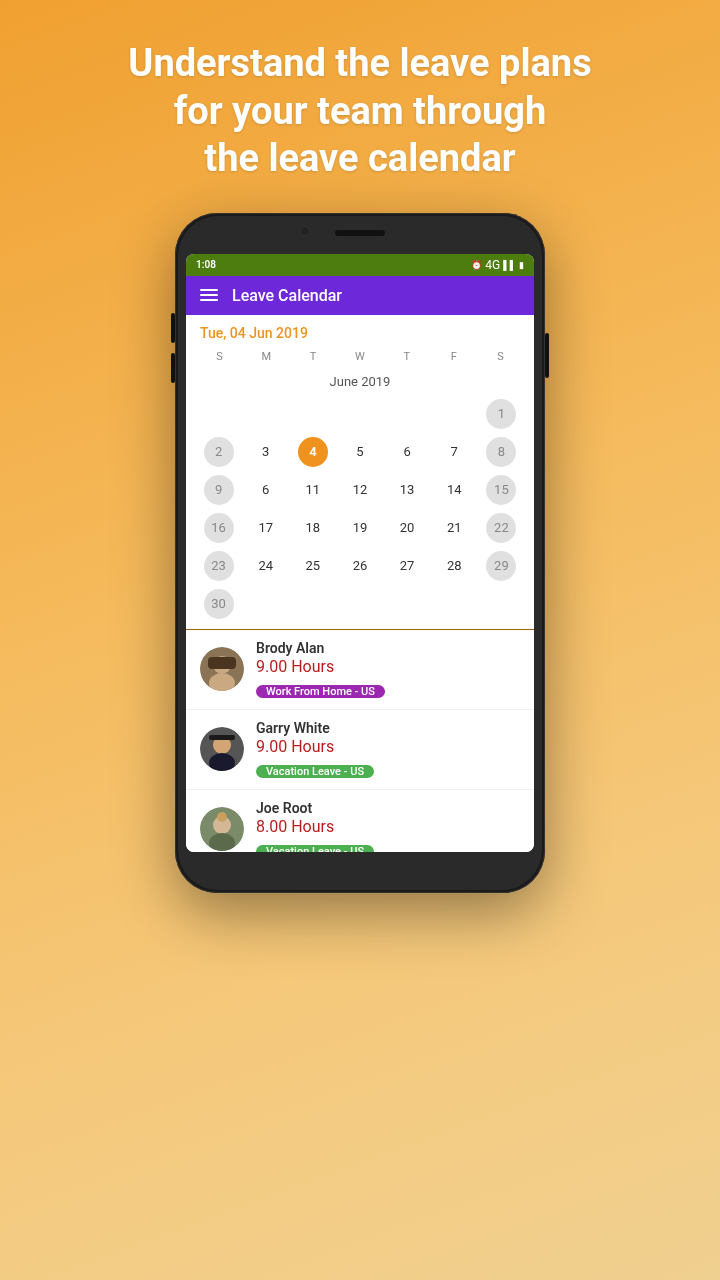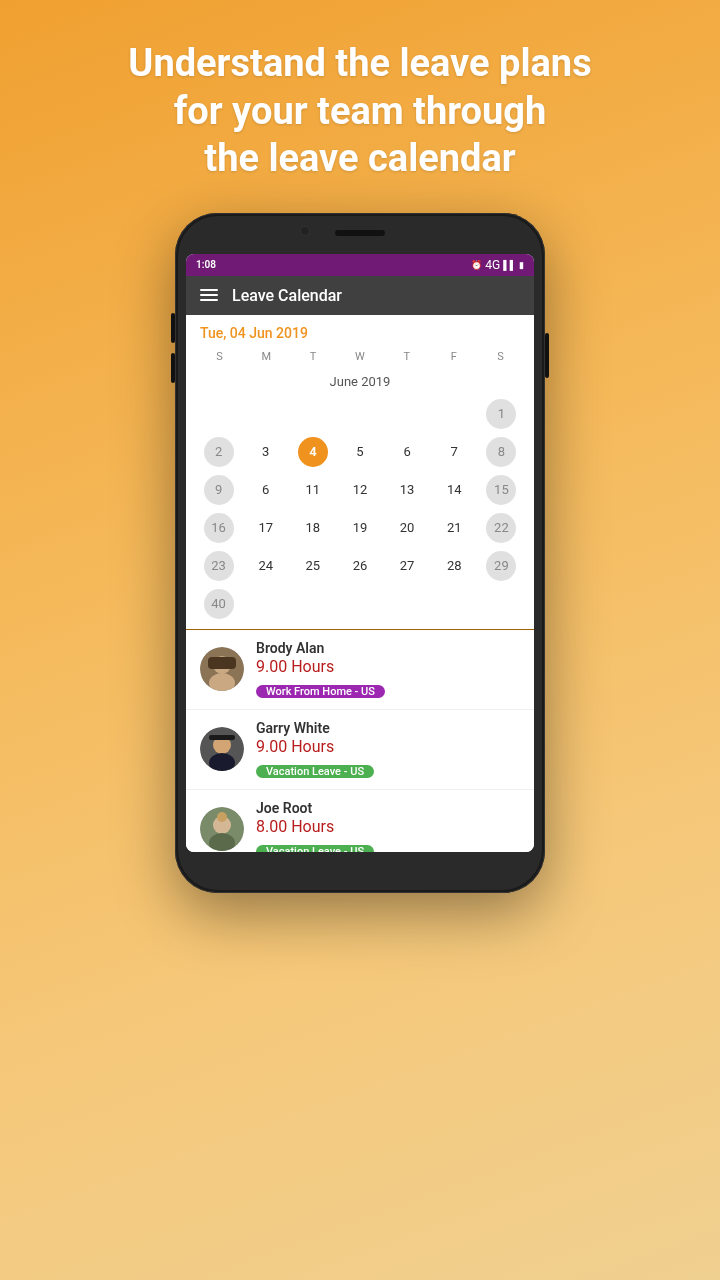--- a/index.html
+++ b/index.html
@@ -77,36 +77,36 @@
       bottom: 38px;
       background: #f5f5f5;
       border-radius: 8px;
       overflow: hidden;
       display: flex;
       flex-direction: column;
     }
 
     
     .status-bar {
-      background: #701a75;
+      background: #4d7c0f;
       color: white;
       font-size: 10px;
       padding: 4px 10px;
       display: flex;
       justify-content: space-between;
       align-items: center;
       flex-shrink: 0;
     }
 
     .status-time { font-weight: 600; }
     .status-icons { display: flex; gap: 3px; align-items: center; font-size: 9px; }
 
     
     .app-bar {
-      background: #404040;
+      background: #6d28d9;
       color: white;
       padding: 10px 14px;
       display: flex;
       align-items: center;
       gap: 14px;
       flex-shrink: 0;
     }
 
     .hamburger {
       display: flex;
@@ -391,21 +391,21 @@
               <div class="calendar-week">
                 <div class="cal-day circle weekend">23</div>
                 <div class="cal-day">24</div>
                 <div class="cal-day">25</div>
                 <div class="cal-day">26</div>
                 <div class="cal-day">27</div>
                 <div class="cal-day">28</div>
                 <div class="cal-day circle weekend">29</div>
               </div>
               <div class="calendar-week">
-                <div class="cal-day circle weekend">40</div>
+                <div class="cal-day circle weekend">30</div>
                 <div class="cal-day empty"></div>
                 <div class="cal-day empty"></div>
                 <div class="cal-day empty"></div>
                 <div class="cal-day empty"></div>
                 <div class="cal-day empty"></div>
                 <div class="cal-day empty"></div>
               </div>
             </div>
         </div>
 

